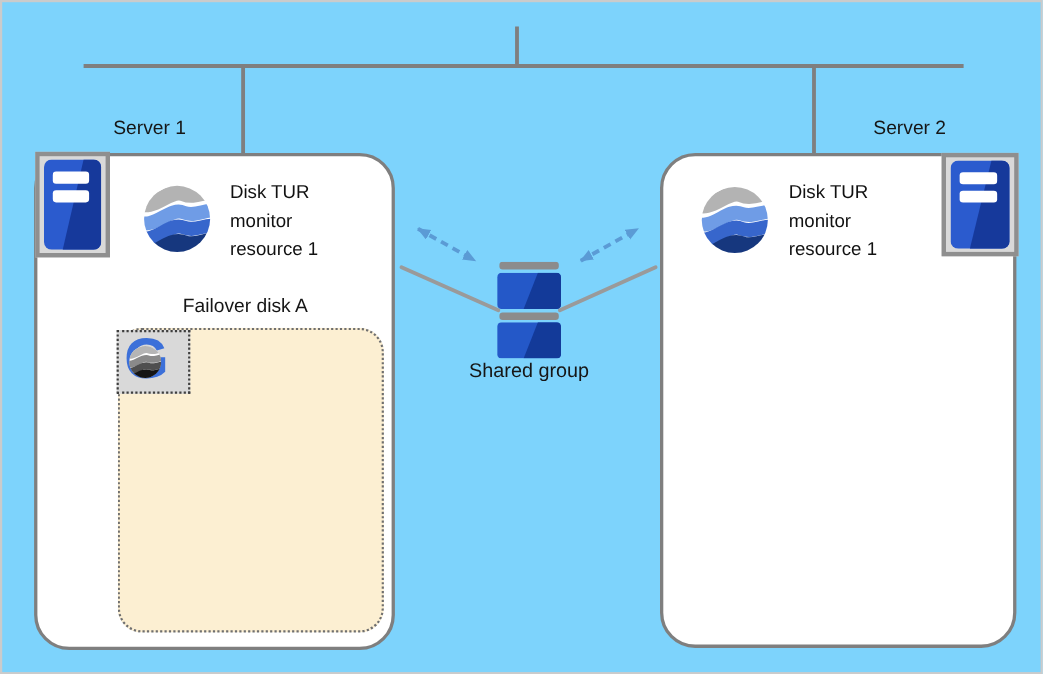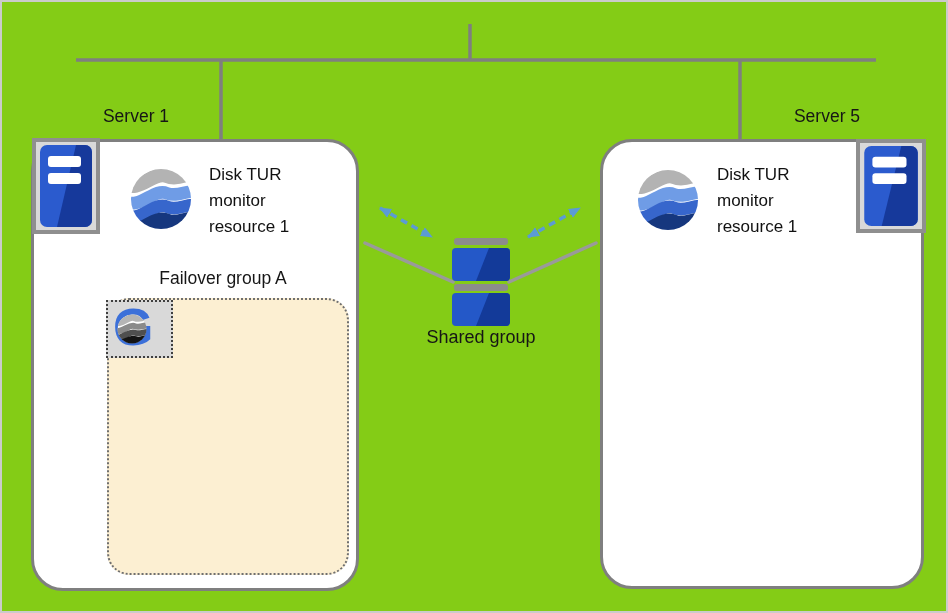--- a/index.html
+++ b/index.html
@@ -1,16 +1,16 @@
 <!DOCTYPE html>
 <html><head>
 <meta charset="utf-8">
 <style>
   html,body{margin:0;padding:0;background:#fff;font-family:"Liberation Sans",sans-serif;}
-  .canvas{position:relative;width:948px;height:613px;background:#84cc16;border:2px solid #cbcbcb;box-sizing:border-box;overflow:hidden;}
+  .canvas{position:relative;width:948px;height:613px;background:#7dd3fc;border:2px solid #cbcbcb;box-sizing:border-box;overflow:hidden;}
   .overlay{position:absolute;left:0;top:0;width:948px;height:613px;}
   .label{position:absolute;color:#161616;font-size:17.5px;line-height:21px;white-space:nowrap;}
   .center{text-align:center;}
   .server-box{position:absolute;background:#ffffff;border:3px solid #7f7f7f;border-radius:32px;box-sizing:content-box;}
   .box1{left:29px;top:137px;width:322px;height:446px;}
   .box2{left:598px;top:137px;width:318px;height:444px;}
   .icon-box{position:absolute;background:#d9d9d9;border:4px solid #8f8f8f;box-sizing:content-box;}
   .icon1{left:30px;top:136px;width:60px;height:88px;}
   .icon2{left:854px;top:137px;width:62px;height:86px;}
   .icon-box svg{position:absolute;left:0;top:0;width:100%;height:100%;}
@@ -48,21 +48,21 @@
     <path d="M738,58 V138" stroke="#7f7f7f" stroke-width="3.5" fill="none"></path>
 
     <path d="M363,241 L451,280" stroke="#9a9a9a" stroke-width="3.5" stroke-linecap="round" fill="none"></path>
     <path d="M507,280 L594,241" stroke="#9a9a9a" stroke-width="3.5" stroke-linecap="round" fill="none"></path>
 
     <path d="M378,206 L430,235" stroke="#5b9bd5" stroke-width="3.5" stroke-dasharray="7 5" fill="none" marker-start="url(#ah)" marker-end="url(#ah)"></path>
     <path d="M526,235 L578,206" stroke="#5b9bd5" stroke-width="3.5" stroke-dasharray="7 5" fill="none" marker-start="url(#ah)" marker-end="url(#ah)"></path>
   </svg>
 
   <div class="label center slabel1">Server 1</div>
-  <div class="label center slabel2">Server 5</div>
+  <div class="label center slabel2">Server 2</div>
 
   <div class="server-box box1"></div>
   <div class="server-box box2"></div>
 
   <div class="icon-box icon1">
     <svg viewBox="0 0 60 88" preserveAspectRatio="none">
       <defs>
           <clipPath id="t1">
             <rect x="4" y="3" width="52" height="82" rx="7"></rect>
           </clipPath>
@@ -124,21 +124,21 @@
     <div>Disk TUR</div>
     <div>monitor</div>
     <div>resource 1</div>
   </div>
   <div class="mon-text mon2">
     <div>Disk TUR</div>
     <div>monitor</div>
     <div>resource 1</div>
   </div>
 
-  <div class="label center fg-label">Failover group A</div>
+  <div class="label center fg-label">Failover disk A</div>
   <div class="fg-box"></div>
   <div class="g-box">
     <div class="g-glyph">G</div>
     <svg class="g-sphere" viewBox="0 0 64 64">
       <defs>
           <clipPath id="c3">
             <circle cx="32" cy="32" r="31"></circle>
           </clipPath>
         </defs>
       <g clip-path="url(#c3)">

